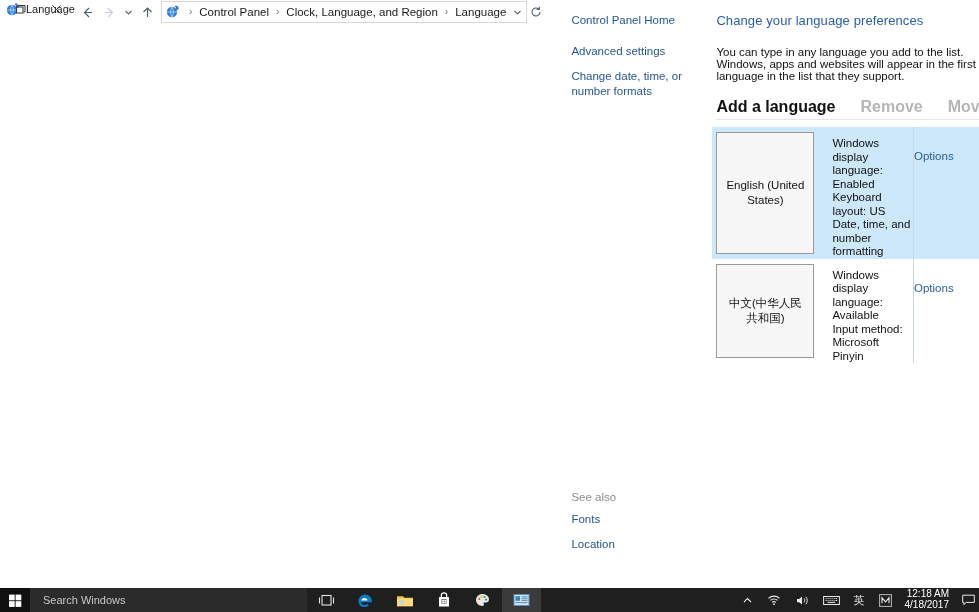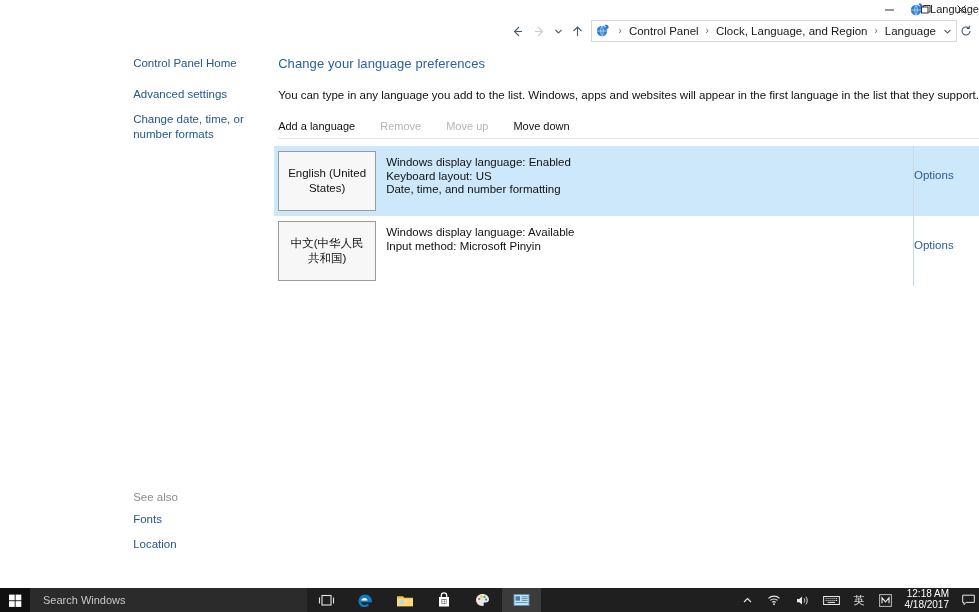--- a/index.html
+++ b/index.html
@@ -6,21 +6,21 @@
   html, body {
     width: 979px; height: 612px;
     font-family: "Liberation Sans", sans-serif;
     background: #ffffff;
     overflow: hidden;
   }
   .window {
     position: absolute; left: 0; top: 0;
     width: 979px; height: 588px;
     background: #ffffff;
-    display: flex; flex-direction: column; align-items: flex-end;
+    display: flex; flex-direction: row;
   }
 
   
   .titlebar {
     height: 19px; min-height: 19px;
     background: #ffffff;
     display: flex; align-items: center;
     position: relative;
   }
   .titlebar-icon {
@@ -116,34 +116,34 @@
   .page-desc {
     font-size: 11.5px; color: #111; padding: 18px 0 0 4px;
   }
   .toolbar {
     margin: 15px 0 0 4px; height: 23px;
     display: flex; align-items: center;
     border-bottom: 1px solid #e6e6e6;
     padding-bottom: 3px;
   }
   .tool-btn {
-    font-size: 11px; color: #111; padding: 2px 9px 2px 0;
-    margin-right: 16px; cursor: default; white-space: nowrap;
+    font-size: 16px; color: #111; padding: 2px 9px 2px 0;
+    margin-right: 16px; cursor: default; white-space: nowrap; font-weight: bold;
   }
   .tool-btn.disabled { color: #b5b5b5; }
   .tool-btn:first-child { padding-left: 0; }
 
   .lang-list { margin: 7px 0 0 0; width: 100%; }
   .lang-row {
     display: flex; align-items: stretch;
     min-height: 60px; position: relative;
   }
   .lang-row.selected { background: #cde8fa; }
   .lang-namebox {
-    width: 98px; flex: none; margin: 5px 0 5px 4px;
+    width: 98px; flex: none; margin: 5px 8px 5px 4px;
     border: 1px solid #9a9a9a; background: #f7f7f7;
     display: flex; align-items: center; justify-content: center;
     text-align: center; font-size: 11.5px; color: #111;
     line-height: 15px; padding: 14px 6px;
   }
   .lang-details {
     flex: 1; padding: 10px 0 0 10px; min-width: 0;
   }
   .detail-line { font-size: 11.5px; color: #111; line-height: 13.5px; }
   .lang-options {

